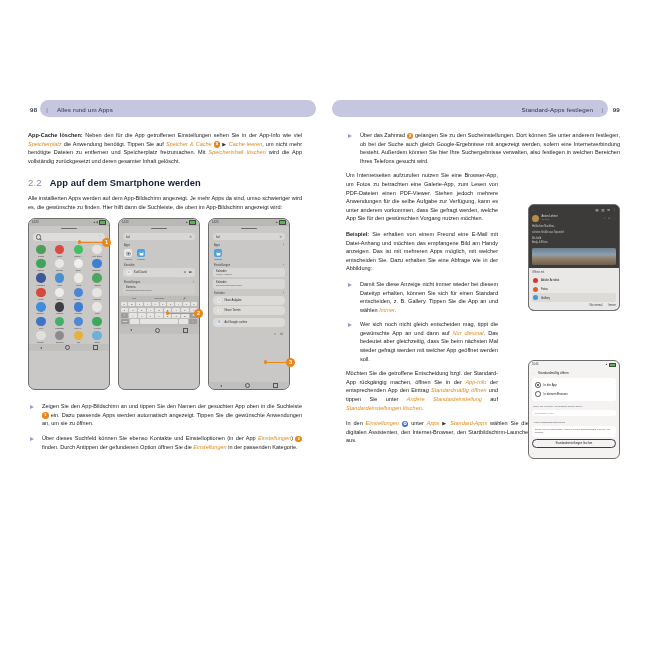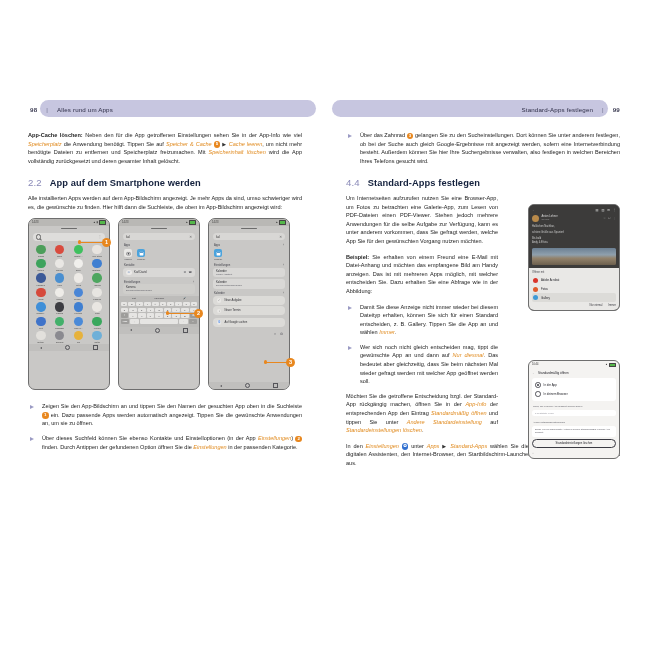--- a/index.html
+++ b/index.html
@@ -722,24 +722,20 @@
       <span class="folio">99</span>
     </div>
 
     <div class="body-col">
       <ul class="bul">
         <li>
           <span>Über das Zahnrad </span><span class="cnum">3</span><span> gelangen Sie zu den Sucheinstellungen. Dort können Sie unter anderem festlegen, ob bei der Suche auch gleich Google-Ergebnisse mit angezeigt werden, sofern eine Internetverbindung besteht. Außerdem können Sie hier Ihre Suchergebnisse verwalten, also festlegen in welchen Bereichen Ihres Telefons gesucht wird.</span>
         </li>
       </ul>
 
-      <h2 class="sec">
-        <span class="num">4.4</span>
-        <span>Standard-Apps festlegen</span>
-      </h2>
     </div>
 
     <div class="body-col" style="margin-top:2px; width:152px;">
       <p class="para">Um Internetseiten aufzurufen nutzen Sie eine Browser-App, um Fotos zu betrachten eine Galerie-App, zum Lesen von PDF-Dateien einen PDF-Viewer. Stehen jedoch mehrere Anwendungen für die selbe Aufgabe zur Verfügung, kann es unter anderem vorkommen, dass Sie gefragt werden, welche App Sie für den gewünschten Vorgang nutzen möchten.</p>
 
       <p class="para">
         <span class="b">Beispiel:</span><span> Sie erhalten von einem Freund eine E-Mail mit Datei-Anhang und möchten das empfangene Bild am Handy anzeigen. Das ist mit mehreren Apps möglich, mit welcher entscheiden Sie. Dazu erhalten Sie eine Abfrage wie in der Abbildung:</span>
       </p>
 
       <ul class="bul">

